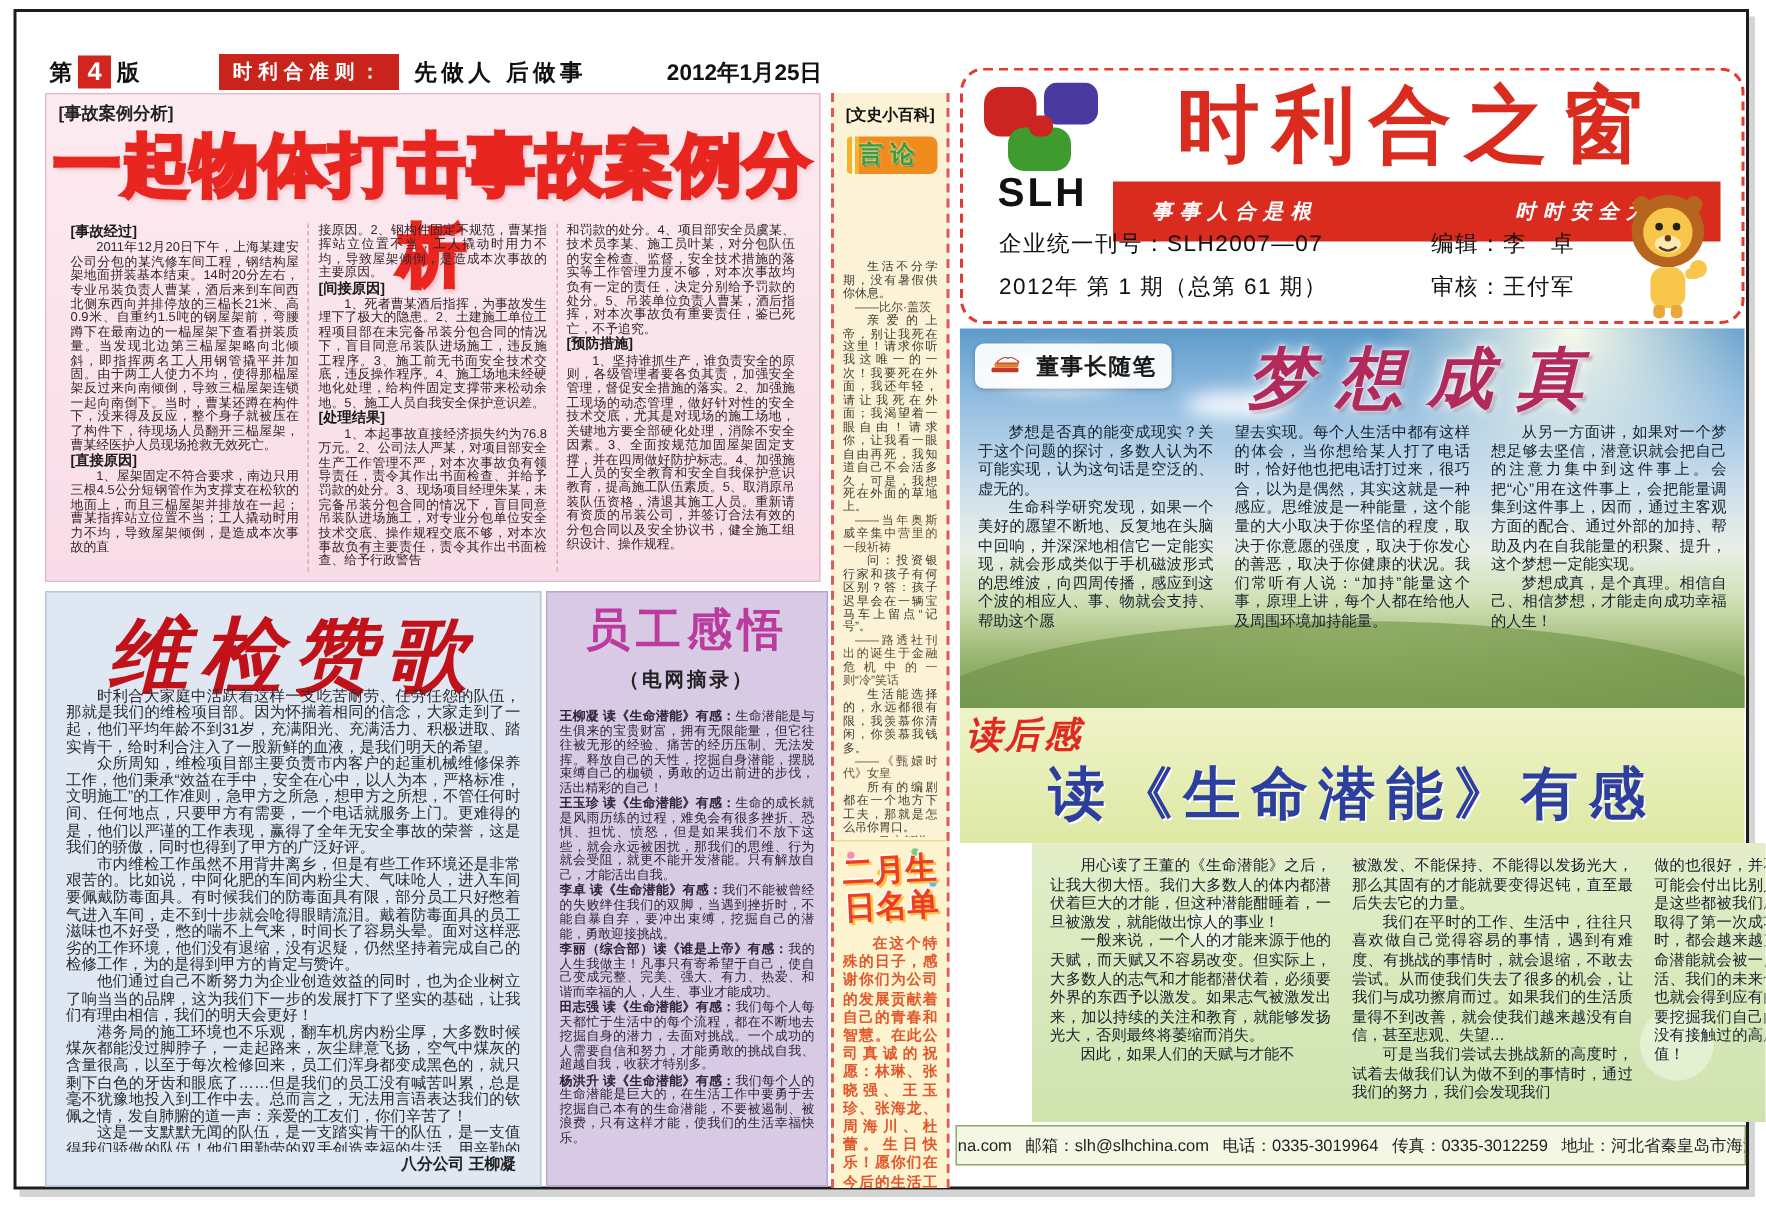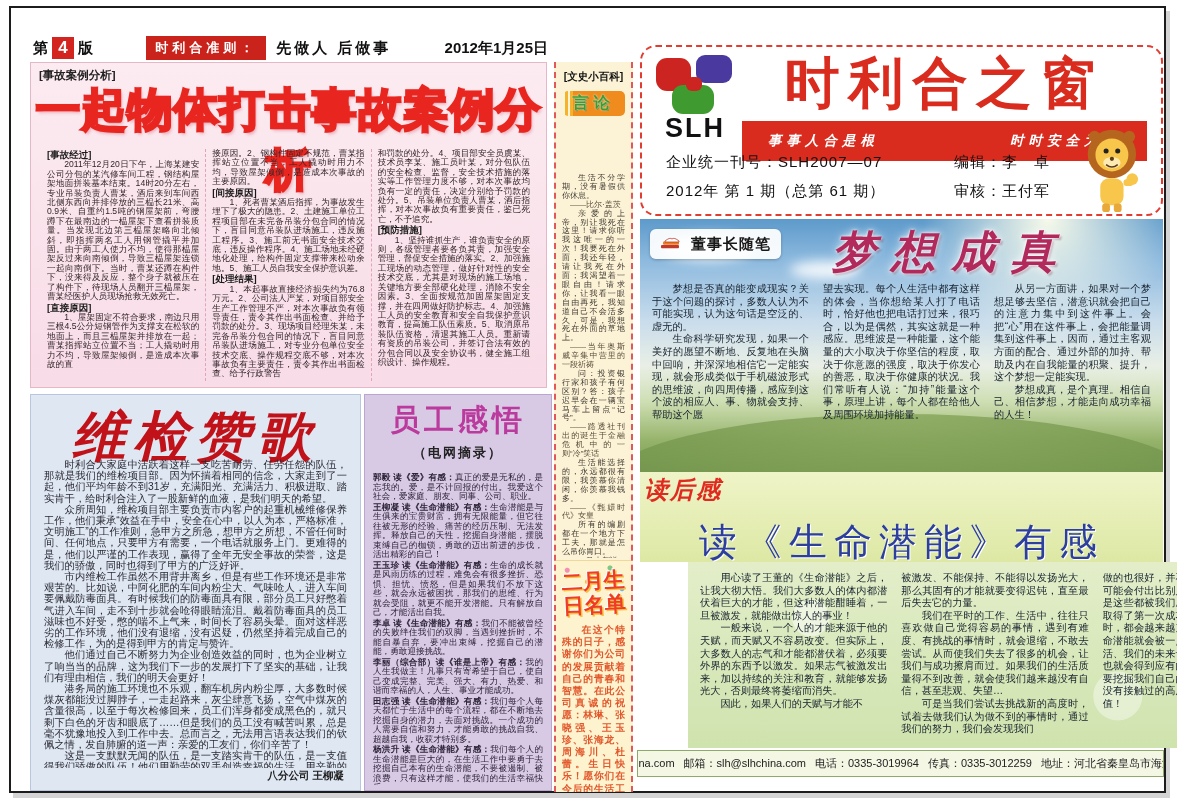--- a/index.html
+++ b/index.html
@@ -79,21 +79,21 @@
   .c2 { left:150px; top:42px; width:70px; height:18px; }
   .dz-label { position:absolute; left:10px; top:10px; height:30px; background:rgba(255,255,255,.93); border-radius:6px; display:flex; align-items:center; padding:0 10px; gap:7px; box-shadow:0 1px 3px rgba(0,0,0,.25); }
   .dz-text { font-size:15px; font-weight:bold; color:#1a1a1a; letter-spacing:1px; }
   .dream-title { position:absolute; left:120px; right:20px; top:4px; text-align:center; font-size:44px; font-weight:900; font-family:"DejaVu Serif",serif; font-style:italic; color:#b12a5b; letter-spacing:16px; text-shadow:0 0 3px #fff, 0 0 9px rgba(255,255,255,.95), 2px 2px 2px rgba(80,0,40,.35); }
   .dream-cols { position:absolute; left:12px; right:12px; top:64px; bottom:6px; display:flex; gap:14px; }
   .dream-cols .col, .read-cols .col { flex:1; overflow:hidden; font-size:10.2px; line-height:12.6px; text-align:justify; color:#15202c; }
 
   
   .rb { left:640px; top:472px; width:523px; height:90px; background:linear-gradient(180deg,#eff4c8,#dde8a4); }
   .rb-label { position:absolute; left:4px; top:2px; font-size:24px; font-weight:900; color:#e02a20; font-family:"DejaVu Serif",serif; font-style:italic; letter-spacing:2px; }
-  .rb-title { position:absolute; left:0; right:0; top:32px; text-align:center; font-size:38px; font-weight:400; color:#2c3e9e; font-family:"DejaVu Serif",serif; letter-spacing:7px; text-shadow:1px 1px 0 #fff;margin-top:13px; }
+  .rb-title { position:absolute; left:0; right:0; top:32px; text-align:center; font-size:38px; font-weight:700; color:#2c3e9e; font-family:"DejaVu Serif",serif; letter-spacing:7px; text-shadow:1px 1px 0 #fff; }
   .read { left:640px; top:562px; width:614px; height:186px;
     background:radial-gradient(circle at 20% 30%, rgba(255,255,255,.5) 0 18px, transparent 19px),
       radial-gradient(circle at 70% 72%, rgba(255,255,255,.4) 0 24px, transparent 25px),
       radial-gradient(circle at 90% 18%, rgba(255,255,255,.45) 0 14px, transparent 15px),
       linear-gradient(180deg,#e3eec9,#cfe3ae);margin-left:48px; }
   .read-cols { position:absolute; left:12px; right:12px; top:10px; bottom:8px; display:flex; gap:14px; }
   .read-sig { position:absolute; right:18px; bottom:8px; font-size:11px; font-weight:bold; color:#2a2a2a; }
 
   
   .footer { left:637px; top:750px; width:527px; height:27px; border:1.5px solid #8fa86b; background:#f3f7e4; display:flex; align-items:center; justify-content:center; gap:9px; font-size:11px; color:#222; white-space:nowrap; overflow:hidden; }
@@ -151,21 +151,20 @@
       <p class="ind">港务局的施工环境也不乐观，翻车机房内粉尘厚，大多数时候煤灰都能没过脚脖子，一走起路来，灰尘肆意飞扬，空气中煤灰的含量很高，以至于每次检修回来，员工们浑身都变成黑色的，就只剩下白色的牙齿和眼底了……但是我们的员工没有喊苦叫累，总是毫不犹豫地投入到工作中去。总而言之，无法用言语表达我们的钦佩之情，发自肺腑的道一声：亲爱的工友们，你们辛苦了！</p>
       <p class="ind">这是一支默默无闻的队伍，是一支踏实肯干的队伍，是一支值得我们骄傲的队伍！他们用勤劳的双手创造幸福的生活，用辛勤的汗水浇灌希望的花朵，用无私的付出成就企业的朝气蓬勃！我们要为你们唱一首赞歌，感谢你们的辛苦付出，祝福你们健康快乐！</p>
     </div>
   <div class="wj-sig">八分公司  王柳凝</div>
 </div>
 
 <div class="abs ganwu">
   <div class="gw-title">员工感悟</div>
   <div class="gw-sub">（电网摘录）</div>
   <div class="gw-body">
-      <p><b>郭毅 读《爱》有感：</b>真正的爱是无私的，是忘我的。爱，是不计回报的付出。我爱这个社会，爱家庭、朋友、同事、公司、职业。</p>
       <p><b>王柳凝 读《生命潜能》有感：</b>生命潜能是与生俱来的宝贵财富，拥有无限能量，但它往往被无形的经验、痛苦的经历压制、无法发挥。释放自己的天性，挖掘自身潜能，摆脱束缚自己的枷锁，勇敢的迈出前进的步伐，活出精彩的自己！</p>
       <p><b>王玉珍 读《生命潜能》有感：</b>生命的成长就是风雨历练的过程，难免会有很多挫折、恐惧、担忧、愤怒，但是如果我们不放下这些，就会永远被困扰，那我们的思维、行为就会受阻，就更不能开发潜能。只有解放自己，才能活出自我。</p>
       <p><b>李卓 读《生命潜能》有感：</b>我们不能被曾经的失败绊住我们的双脚，当遇到挫折时，不能自暴自弃，要冲出束缚，挖掘自己的潜能，勇敢迎接挑战。</p>
       <p><b>李丽（综合部）读《谁是上帝》有感：</b>我的人生我做主！凡事只有寄希望于自己，使自己变成完整、完美、强大、有力、热爱、和谐而幸福的人，人生、事业才能成功。</p>
       <p><b>田志强 读《生命潜能》有感：</b>我们每个人每天都忙于生活中的每个流程，都在不断地去挖掘自身的潜力，去面对挑战。一个成功的人需要自信和努力，才能勇敢的挑战自我、超越自我，收获才特别多。</p>
       <p><b>杨洪升 读《生命潜能》有感：</b>我们每个人的生命潜能是巨大的，在生活工作中要勇于去挖掘自己本有的生命潜能，不要被遏制、被浪费，只有这样才能，使我们的生活幸福快乐。</p>
     </div>
 </div>
 
 <div class="abs midcol">

